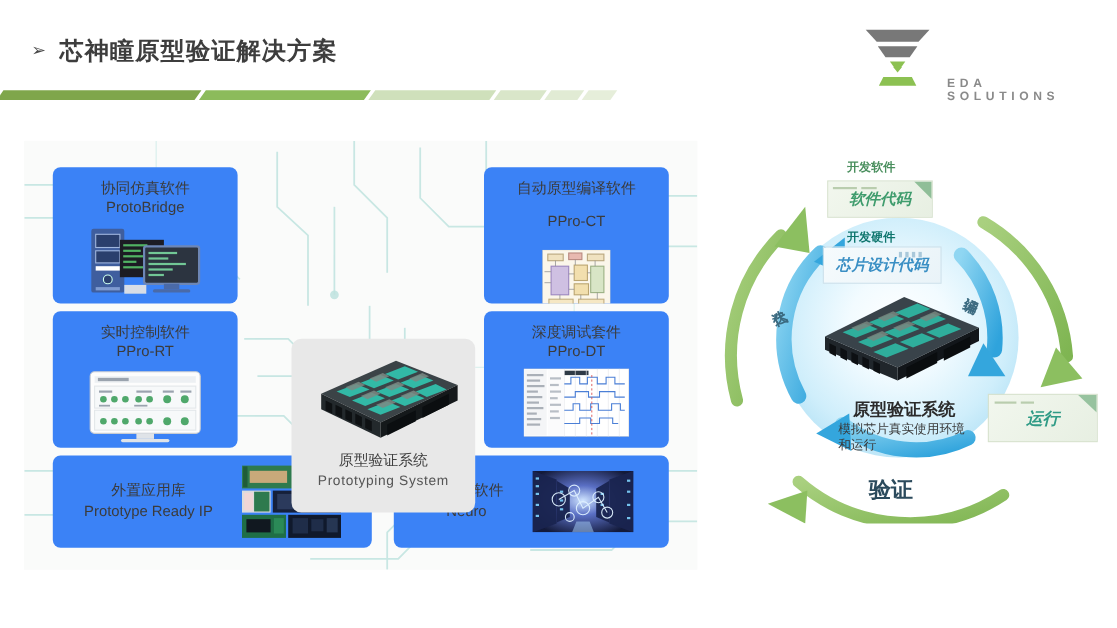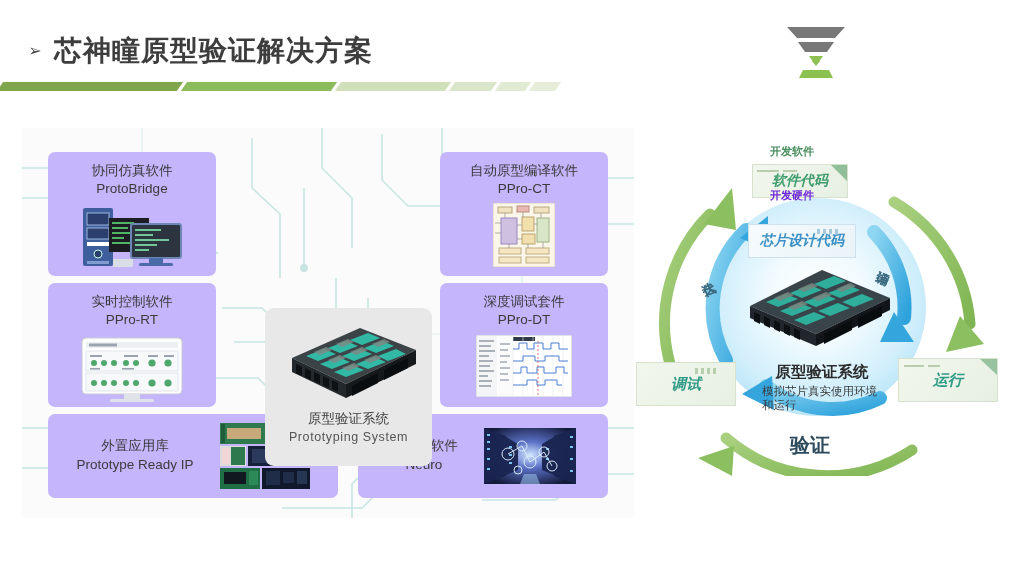--- a/index.html
+++ b/index.html
@@ -13,21 +13,21 @@
 
   
   .header { position: absolute; left: 0; top: 0; width: 1015px; height: 100px; }
   .title-row { position: absolute; left: 26px; top: 32px; display: flex; align-items: center; }
   .bullet-arrow {
     width: 18px; height: 22px; margin-right: 10px;
     display: flex; align-items: center; justify-content: center;
     color: #4a4a4a; font-size: 16px; line-height: 1;
   }
   .slide-title {
-    font-size: 28px; font-weight: bold; color: #3d3d3d;
+    font-size: 22px; font-weight: bold; color: #3d3d3d;
     letter-spacing: 1px; white-space: nowrap; text-align: center;
   }
   .underline { position: absolute; left: 0; top: 82px; width: 560px; height: 12px; }
   .seg { position: absolute; top: 0; height: 9px; transform: skewX(-35deg); }
 
   
   .logo { position: absolute; right: 22px; top: 22px; width: 210px; height: 68px; }
   .logo-mark { position: absolute; left: 0; top: 2px; width: 66px; height: 58px; }
   .logo-text {
     position: absolute; left: 74px; top: -4px;
@@ -40,21 +40,21 @@
   }
 
   
   .left-panel {
     position: absolute; left: 22px; top: 128px; width: 612px; height: 390px;
     background: #fbfbfb; overflow: hidden;
   }
   .pcb-bg { position: absolute; inset: 0; }
 
   .card {
-    position: absolute; background: #c4b5fd; border-radius: 7px;
+    position: absolute; background: #3b82f6; border-radius: 7px;
     display: flex; flex-direction: column; align-items: center;
     padding-top: 10px;
   }
   .card-cn { font-size: 13.5px; color: #3b3b3b; line-height: 1.35; white-space: nowrap; }
   .card-en { font-size: 13.5px; color: #3b3b3b; line-height: 1.4; white-space: nowrap; }
   .card-wide { flex-direction: row; justify-content: center; padding-top: 0; }
   .card-wide .labels { text-align: center; margin-right: 26px; }
 
   .center-card {
     position: absolute; left: 243px; top: 180px; width: 167px; height: 158px;
@@ -114,20 +114,21 @@
     <div class="logo">
       <div class="logo-mark">
         <svg width="66" height="58" viewBox="0 0 66 58">
           <polygon points="4,3 62,3 52,14 14,14" fill="#787878"></polygon>
           <polygon points="15,18 51,18 44,28 22,28" fill="#787878"></polygon>
           <polygon points="26,32 40,32 35,39 31,39" fill="#8cc152"></polygon>
           <polygon points="29,37 37,37 33,42 33,42" fill="#8cc152"></polygon>
           <polygon points="20,46 46,46 50,54 16,54" fill="#8cc152"></polygon>
         </svg>
       </div>
+      <div class="logo-sub">EDA SOLUTIONS</div>
     </div>
   </div>
 
   <div class="left-panel">
 
     <svg class="pcb-bg" width="612" height="390" viewBox="0 0 612 390">
       <rect width="612" height="390" fill="#fafbfa"></rect>
       <g stroke="#bfe3df" stroke-width="1.6" fill="none" opacity="0.85">
         <path d="M0 40 H70 L100 68 H180"></path>
         <path d="M0 70 H60 L92 100 H170 L196 126"></path>
@@ -267,21 +268,21 @@
           <rect x="4" y="49" width="22" height="12" fill="#111820"></rect>
           <rect x="29" y="48" width="9" height="14" fill="#2b8a57"></rect>
           <rect x="42" y="45" width="48" height="21" fill="#10192c"></rect>
           <rect x="46" y="48" width="14" height="14" fill="#1f2d49"></rect>
           <rect x="63" y="49" width="11" height="11" fill="#1f2d49"></rect>
           <rect x="77" y="48" width="10" height="13" fill="#263653"></rect>
         </svg>
       </div>
     </div>
 
-    <div class="card" style="left:418px;top:24px;width:168px;height:124px;">
+    <div class="card" style="left:418px;top:24px;width:168px;height:124px;gap:12px;">
       <div class="card-cn">自动原型编译软件</div>
       <div class="card-en">PPro-CT</div>
       <div class="thumb" style="width:62px;height:64px;margin-top:4px;">
         <svg width="62" height="64" viewBox="0 0 62 64">
           <rect width="62" height="64" fill="#fbf6ea" stroke="#ddd2b8"></rect>
           <rect x="5" y="4" width="14" height="6" fill="#f0e2c0" stroke="#b9a77e"></rect>
           <rect x="24" y="3" width="12" height="6" fill="#e8b9b0" stroke="#b98a80"></rect>
           <rect x="41" y="4" width="15" height="6" fill="#f0e2c0" stroke="#b9a77e"></rect>
           <rect x="8" y="15" width="16" height="26" fill="#cfc0e2" stroke="#9b86c0"></rect>
           <rect x="29" y="14" width="12" height="14" fill="#f2dfae" stroke="#bba571"></rect>
@@ -532,44 +533,33 @@
       <span class="cyc-box-label" style="color:#3f9c6d;">软件代码</span>
       <svg style="position:absolute;right:0;top:0;" width="20" height="20">
         <polygon points="20,0 20,16 4,0" fill="#5fa36f" opacity=".65"></polygon>
       </svg>
       <svg style="position:absolute;left:4px;top:3px;" width="60" height="6">
         <rect x="0" y="2" width="22" height="2" fill="#b9cdae"></rect>
         <rect x="26" y="2" width="14" height="2" fill="#b9cdae"></rect>
       </svg>
     </div>
 
-    <div class="cyc-cap" style="left:134px;top:60px;color:#6d28d9;">开发硬件</div>
+    <div class="cyc-cap" style="left:134px;top:80px;color:#0f766e;">开发硬件</div>
     <div class="cyc-box" style="left:112px;top:96px;width:108px;height:34px;background:linear-gradient(135deg,#f6fbfd 0%,#e9f3f8 100%);border-color:#cfe2ec;">
       <span class="cyc-box-label" style="color:#3a8fc4;">芯片设计代码</span>
       <svg style="position:absolute;right:4px;top:3px;" width="34" height="7">
         <g fill="#a9c8da">
           <rect x="0" y="1" width="3" height="5"></rect>
             <rect x="6" y="1" width="3" height="5"></rect>
           <rect x="12" y="1" width="3" height="5"></rect>
             <rect x="18" y="1" width="3" height="5"></rect>
         </g>
       </svg>
     </div>
 
-    <div class="cyc-box" style="left:0px;top:234px;width:100px;height:44px;">
-      <span class="cyc-box-label" style="color:#2f9b86;font-size:15px;">调试</span>
-      <svg style="position:absolute;right:4px;top:4px;" width="36" height="8">
-        <g fill="#b7cfae">
-          <rect x="0" y="1" width="3" height="6"></rect>
-            <rect x="6" y="1" width="3" height="6"></rect>
-          <rect x="12" y="1" width="3" height="6"></rect>
-            <rect x="18" y="1" width="3" height="6"></rect>
-        </g>
-      </svg>
-    </div>
 
     <div class="cyc-box" style="left:262px;top:230px;width:100px;height:44px;">
       <span class="cyc-box-label" style="color:#2f9b86;font-size:15px;">运行</span>
       <svg style="position:absolute;right:0;top:0;" width="22" height="20">
         <polygon points="22,0 22,16 5,0" fill="#5fa36f" opacity=".6"></polygon>
       </svg>
       <svg style="position:absolute;left:5px;top:4px;" width="58" height="7">
         <rect x="0" y="2" width="20" height="2" fill="#b9cdae"></rect>
         <rect x="24" y="2" width="12" height="2" fill="#b9cdae"></rect>
       </svg>

